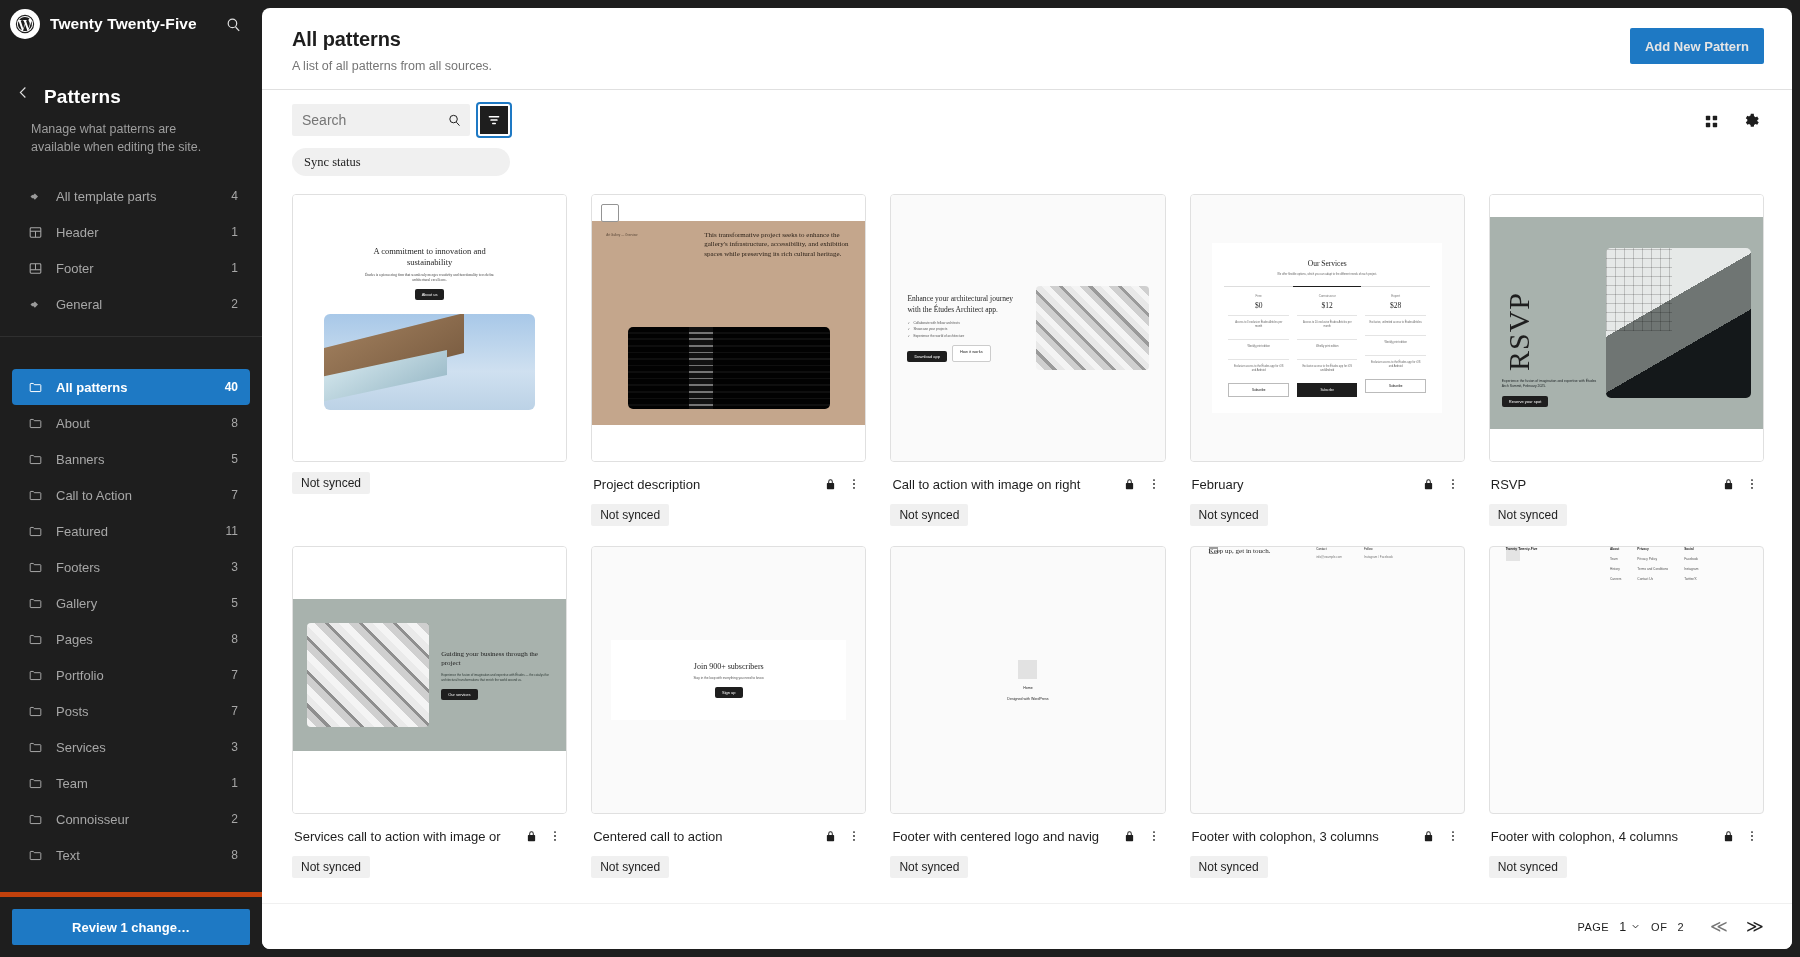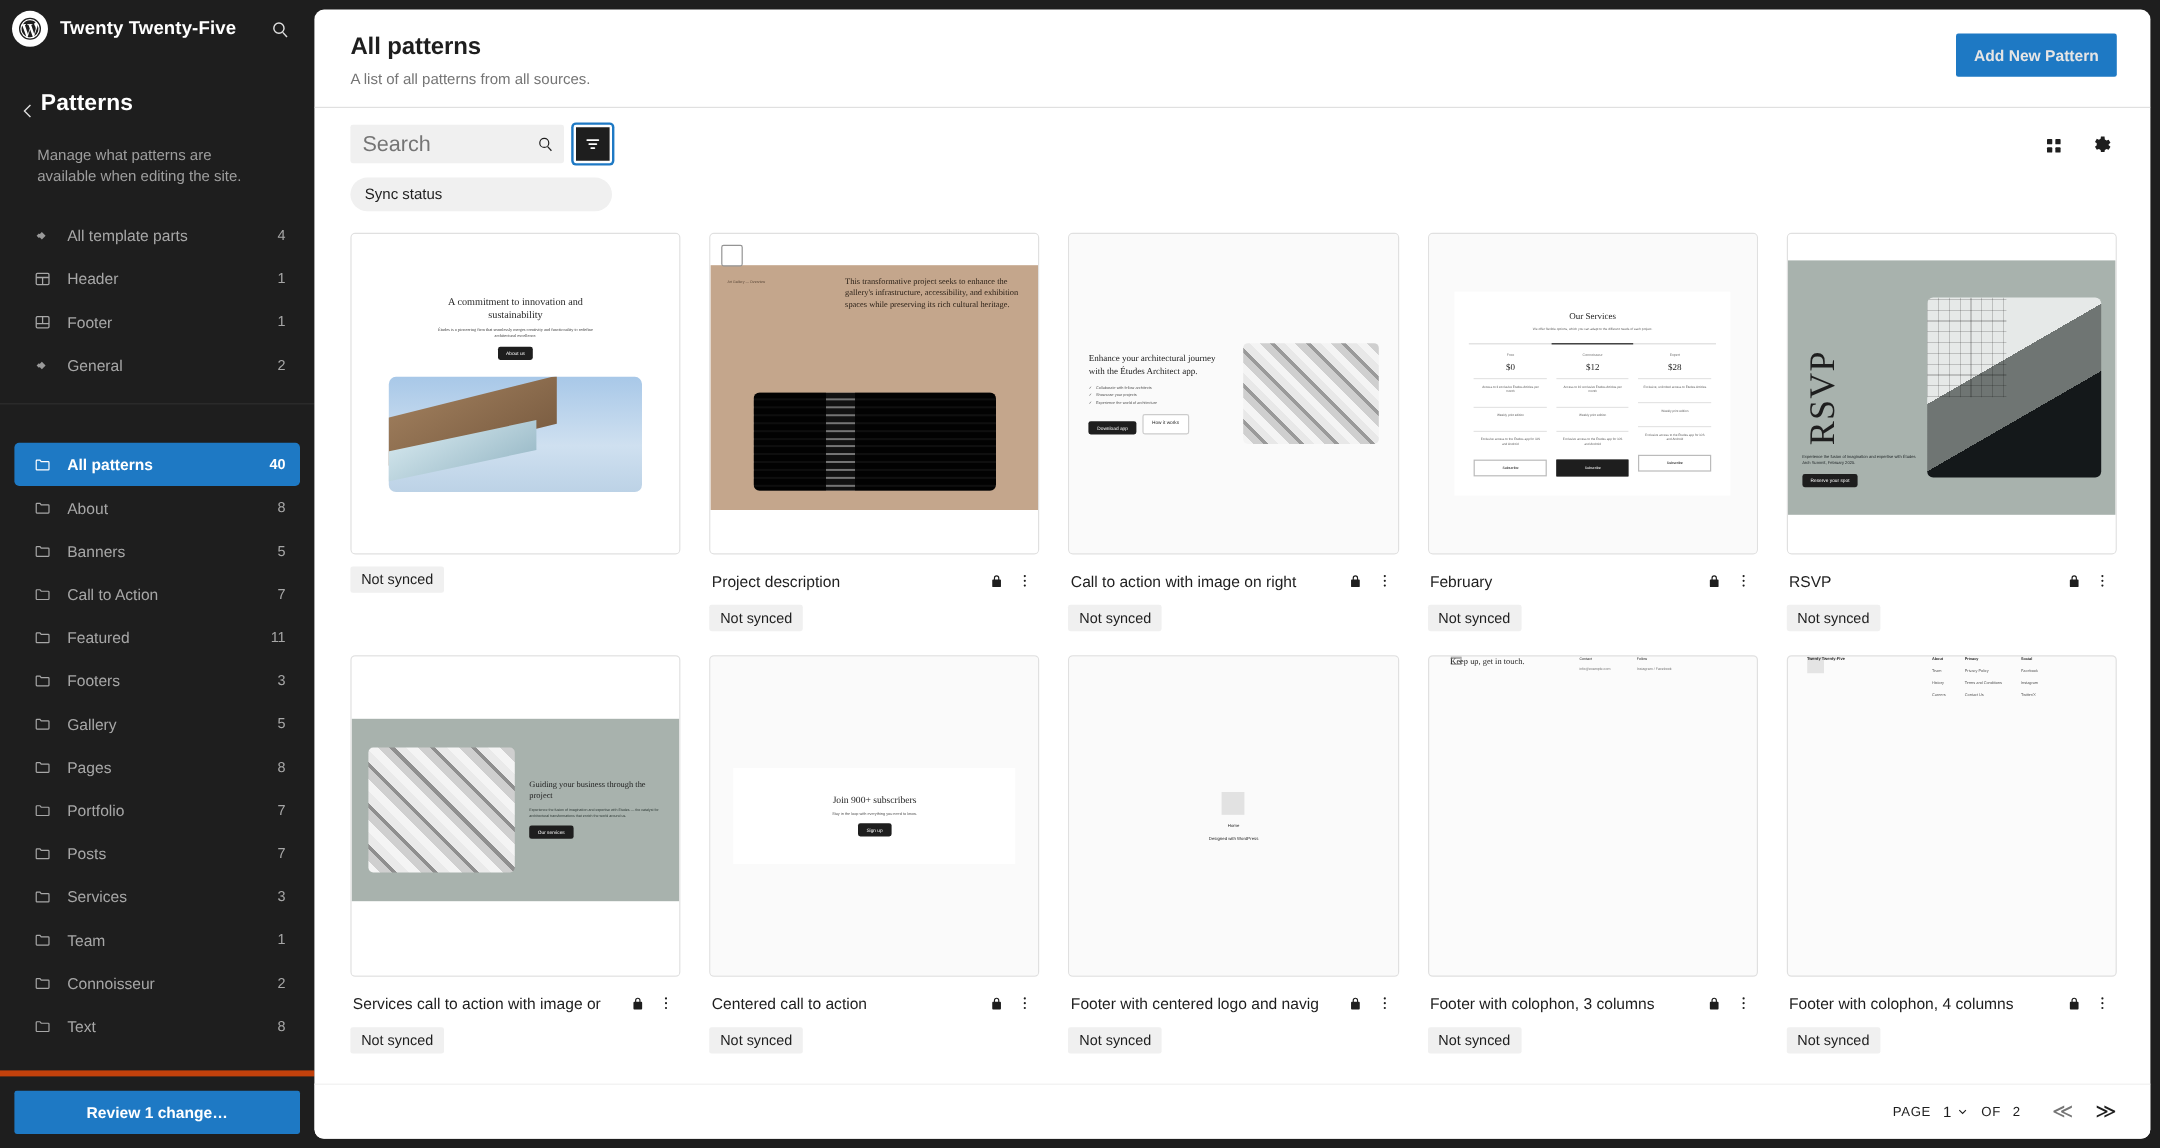--- a/index.html
+++ b/index.html
@@ -25,21 +25,21 @@
   .wp-logo {
     width: 30px; height: 30px; border-radius: 50%;
     background: #fff; color: #1e1e1e;
     display: flex; align-items: center; justify-content: center;
     flex: 0 0 30px;
   }
   .site-title { font-size: 15.5px; font-weight: 600; color: #fff; letter-spacing: .1px; flex: 1; }
   .hub-search { width: 26px; height: 26px; display: flex; align-items: center; justify-content: center; color: #e0e0e0; cursor: pointer; }
 
   .panel-head { padding: 28px 24px 0 12px; }
-  .panel-head-row { display: flex; align-items: flex-start; }
+  .panel-head-row { display: flex; align-items: flex-end; gap: 10px; }
   .back-chevron { width: 22px; height: 32px; display: flex; align-items: center; justify-content: center; color: #e0e0e0; cursor: pointer; }
   .panel-title { font-size: 19px; font-weight: 700; color: #fff; letter-spacing: .1px; }
   .panel-desc { font-size: 12.5px; line-height: 1.45; color: #9e9e9e; padding: 12px 38px 0 31px; }
 
   .cat-list { margin-top: 22px; padding: 0 12px; display: flex; flex-direction: column; }
   .cat-list.group-a { padding-bottom: 14px; border-bottom: 1px solid #2f2f2f; margin-bottom: 10px; }
   .cat-item {
     height: 36px; display: flex; align-items: center; gap: 12px;
     padding: 0 12px 0 14px; border-radius: 4px; cursor: pointer;
     font-size: 13px; color: #a7a7a7;
@@ -90,34 +90,34 @@
   .filters-left { display: flex; flex-direction: column; gap: 12px; }
   .search-row { display: flex; align-items: center; gap: 8px; }
   .search-box {
     position: relative; width: 178px; height: 32px;
     background: #f0f0f0; border-radius: 2px;
     display: flex; align-items: center;
   }
   .search-box input {
     border: none; background: transparent; outline: none;
     width: 100%; height: 100%; padding: 0 30px 0 10px;
-    font-size: 18px; font-family: inherit; color: #1e1e1e;
+    font-size: 14px; font-family: inherit; color: #1e1e1e;
   }
   .search-box input::placeholder { color: #757575; }
   .search-ic { position: absolute; right: 8px; top: 50%; transform: translateY(-50%); color: #1e1e1e; display: flex; }
   .filter-btn {
     width: 32px; height: 32px; background: #1e1e1e; border-radius: 2px;
     display: flex; align-items: center; justify-content: center;
     color: #fff; cursor: pointer; border: 2px solid #fff;
     box-shadow: 0 0 0 2px #1e79c4;
   }
   .chip {
     display: inline-flex; align-items: center; height: 28px;
     padding: 0 12px; border-radius: 14px; background: #f0f0f0;
-    font-size: 12.5px; color: #1e1e1e; cursor: pointer;
+    font-size: 12.5px; color: #1e1e1e; cursor: pointer; font-family: Liberation Serif, serif;
   }
   .view-actions { display: flex; align-items: center; gap: 14px; padding-top: 4px; }
   .view-ic { width: 26px; height: 26px; display: flex; align-items: center; justify-content: center; color: #1e1e1e; cursor: pointer; }
 
   
   .grid-scroll { flex: 1; overflow: hidden; padding: 18px 28px 0 30px; }
   .grid {
     display: grid; grid-template-columns: repeat(5, 1fr);
     gap: 20px 24px;
   }

